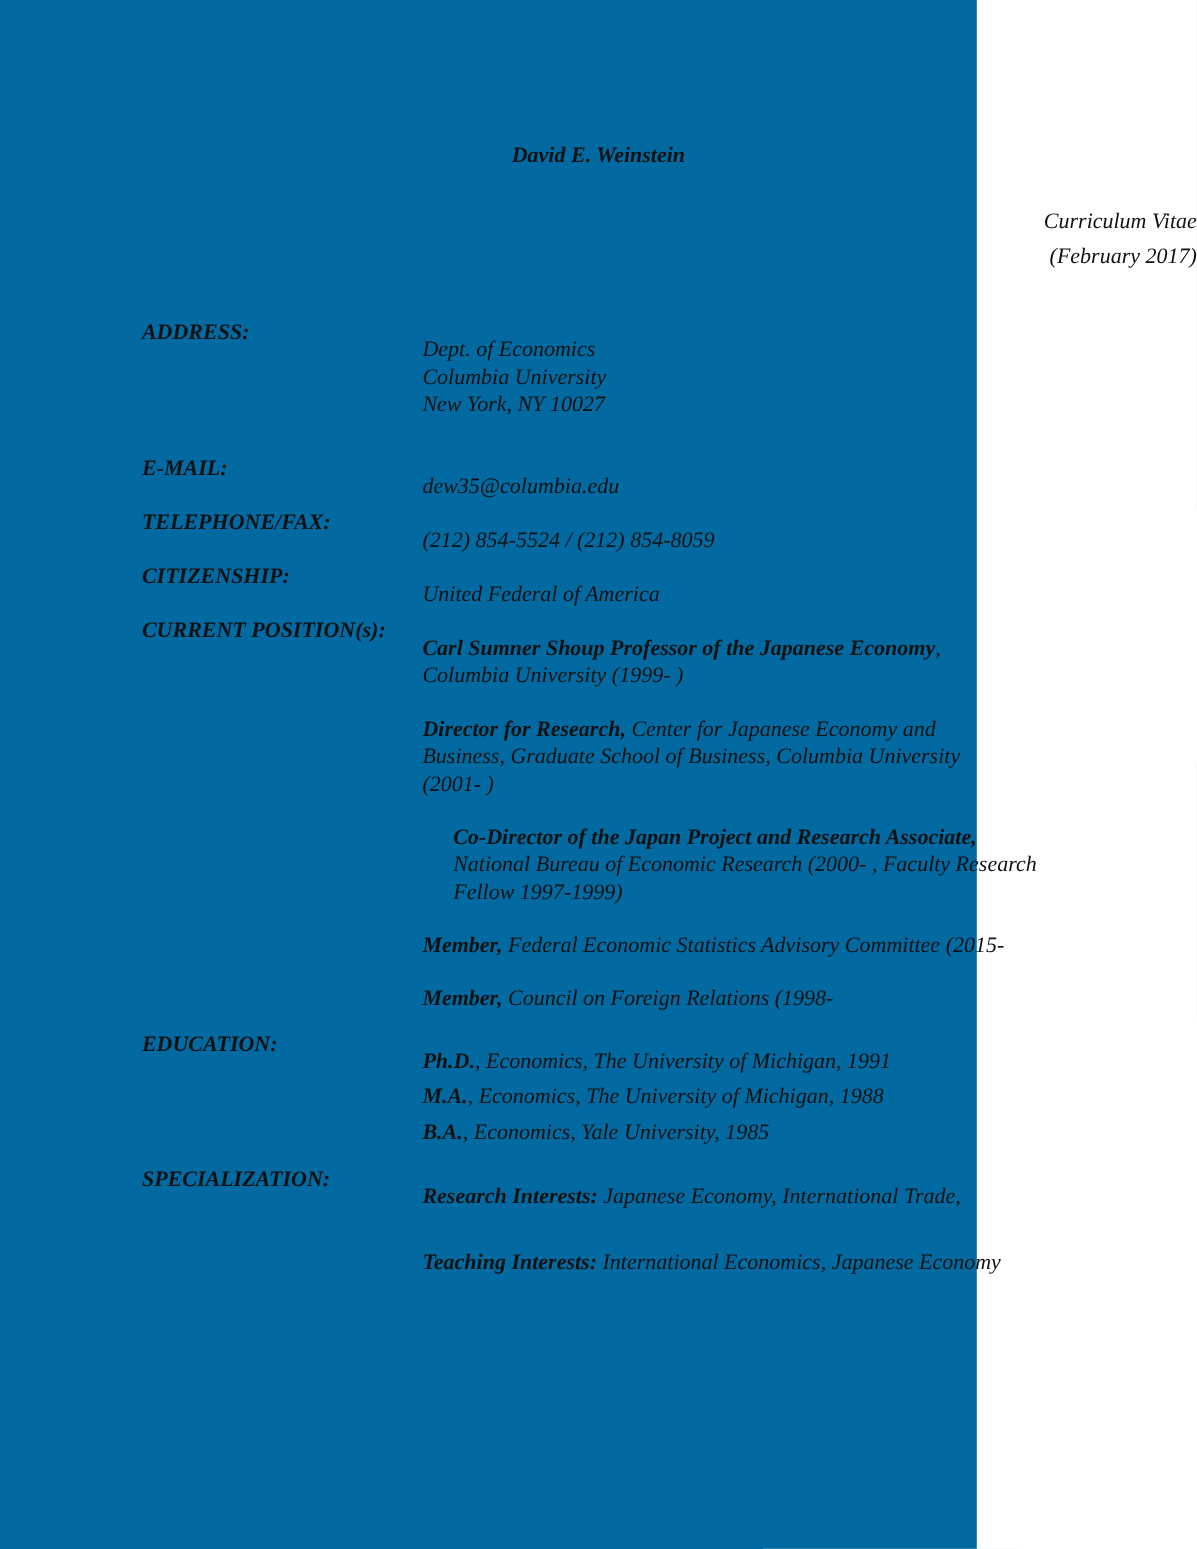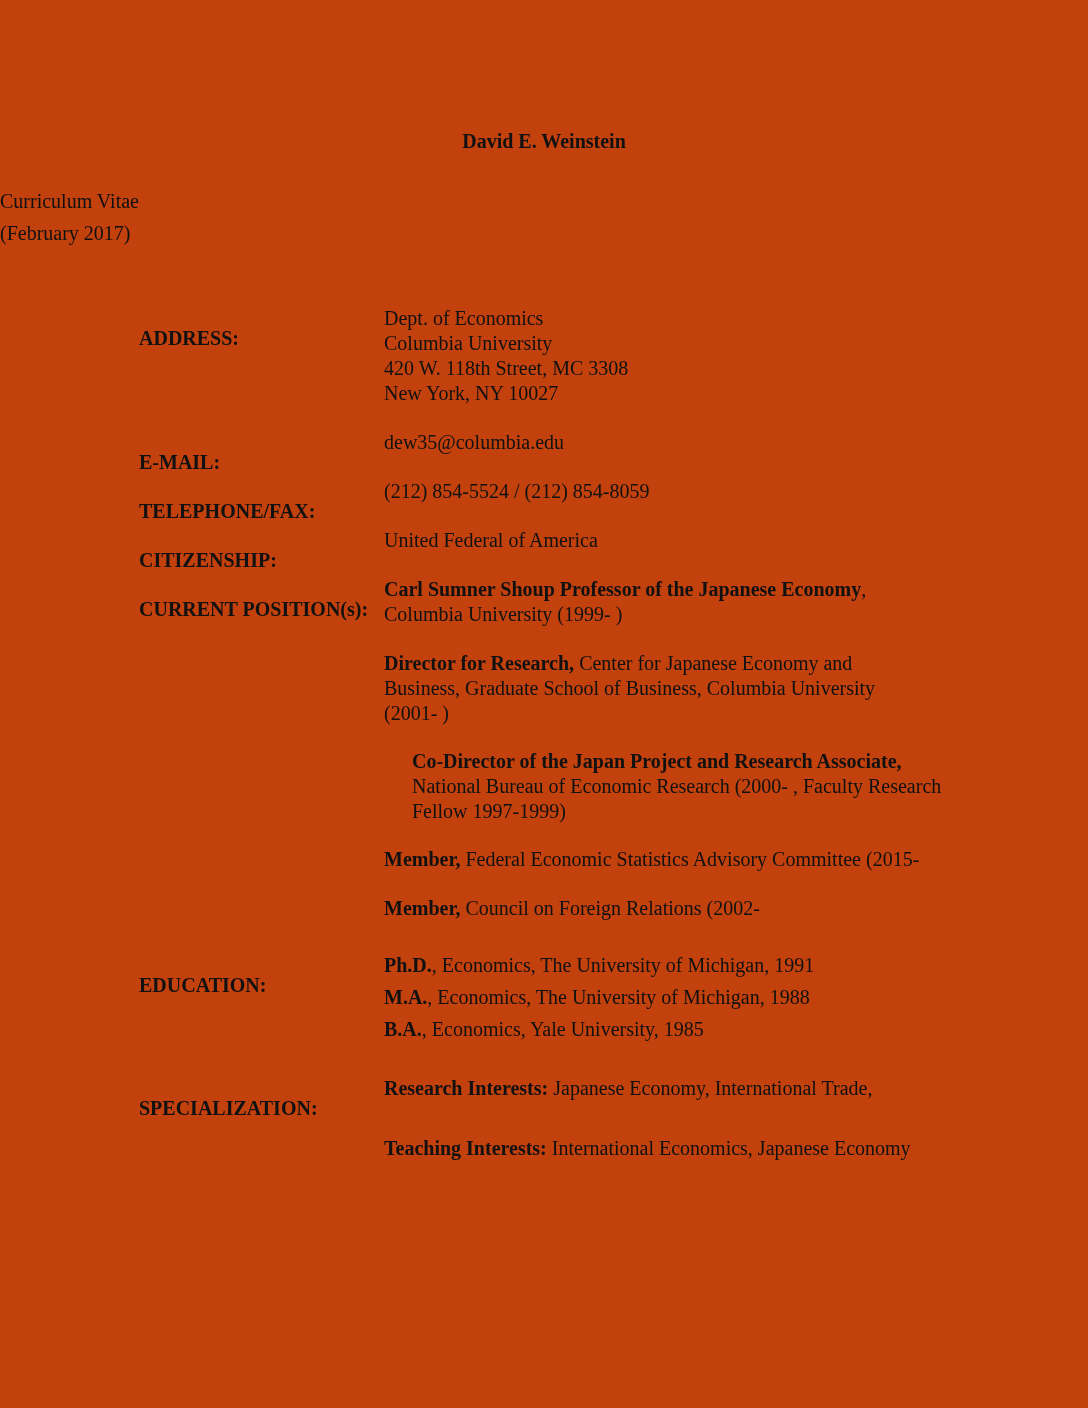--- a/index.html
+++ b/index.html
@@ -13,51 +13,51 @@
       position: relative;
       font-family: "Liberation Serif", "DejaVu Serif", serif;
       color: #111111;
       font-size: 20px;
       line-height: 25px;
       overflow: hidden;
     }
     .page {
       position: absolute;
       left: 0; top: 0;
-      width: 1088px; height: 1408px;
-      background: #c2410c;
+      width: 888px; height: 1408px;
+      background: #0369a1;
+      font-style: italic;
     }
     .name {
       position: absolute;
       top: 129px;
       left: 0; width: 1088px;
       text-align: center;
       font-weight: bold;
       font-size: 20px;
     }
     .subtitle {
       position: absolute;
       top: 185px;
       left: 0; width: 1088px;
-      text-align: left;
+      text-align: right;
       font-size: 20px;
       line-height: 32px;
     }
     .section {
       position: absolute;
       left: 129px;
       width: 860px;
     }
     .label {
       position: absolute;
-      left: 10px;
+      left: 0;
       top: 0;
       font-weight: bold;
       white-space: nowrap;
-      margin-top: 36px;
     }
     .content {
       position: absolute;
       left: 255px;
       top: 16px;
       width: 600px;
     }
     .line { white-space: nowrap; }
     .b { font-weight: bold; }
     .block { position: absolute; left: 0; white-space: nowrap; }
@@ -72,21 +72,20 @@
   <div class="subtitle">
     <div>Curriculum Vitae</div>
     <div>(February 2017)</div>
   </div>
 
   <div class="section" style="top:290px;">
     <div class="label">ADDRESS:</div>
     <div class="content">
       <div class="line">Dept. of Economics</div>
       <div class="line">Columbia University</div>
-      <div class="line">420 W. 118th Street, MC 3308</div>
       <div class="line">New York, NY 10027</div>
     </div>
   </div>
 
   <div class="section" style="top:414px;">
     <div class="label">E-MAIL:</div>
     <div class="content line">dew35@columbia.edu</div>
   </div>
 
   <div class="section" style="top:463px;">
@@ -118,21 +117,21 @@
         <div class="line b">Co-Director of the Japan Project and Research Associate,</div>
         <div class="line">National Bureau of Economic Research (2000- , Faculty Research</div>
         <div class="line">Fellow 1997-1999)</div>
       </div>
 
       <div class="block" style="top:270px;text-align:center;">
         <div class="line"><span class="b">Member,</span><span> Federal Economic Statistics Advisory Committee (2015-</span></div>
       </div>
 
       <div class="block" style="top:319px;">
-        <div class="line"><span class="b">Member,</span><span> Council on Foreign Relations (2002-</span></div>
+        <div class="line"><span class="b">Member,</span><span> Council on Foreign Relations (1998-</span></div>
       </div>
 
     </div>
   </div>
 
   <div class="section" style="top:937px;">
     <div class="label">EDUCATION:</div>
     <div class="content">
       <div class="block" style="top:0px;"><span class="b">Ph.D.</span><span>, Economics, The University of Michigan, 1991</span></div>
       <div class="block" style="top:32px;"><span class="b">M.A.</span><span>, Economics, The University of Michigan, 1988</span></div>

